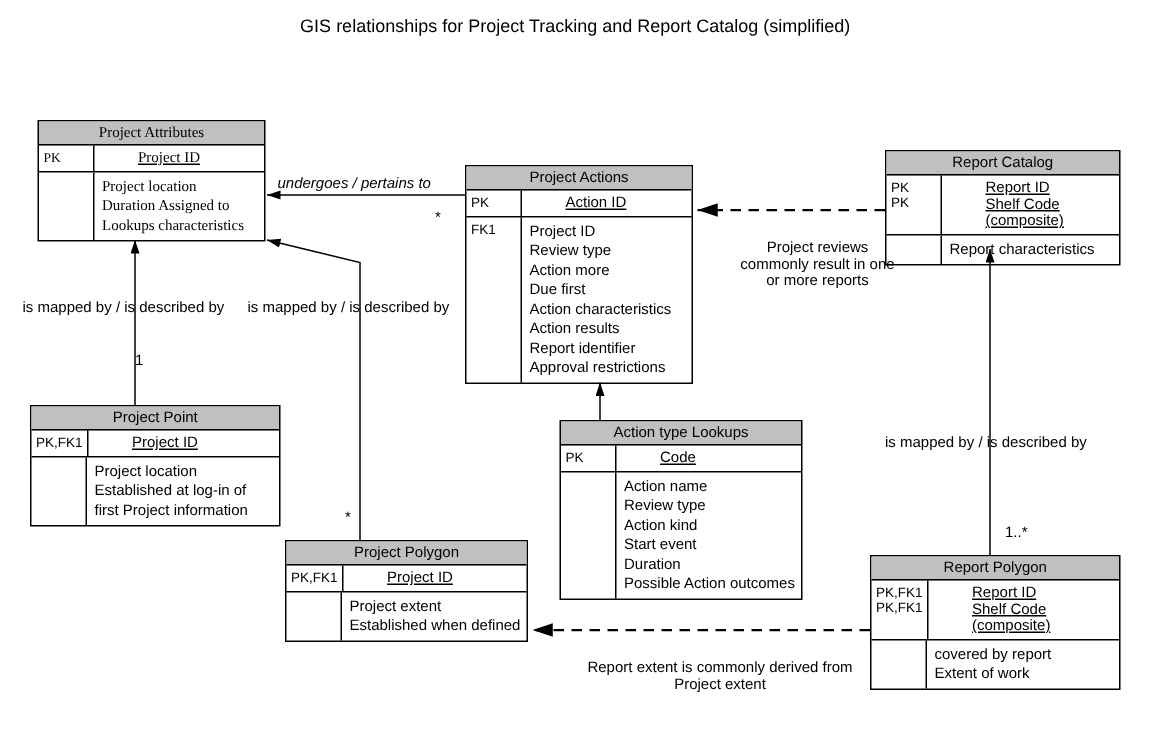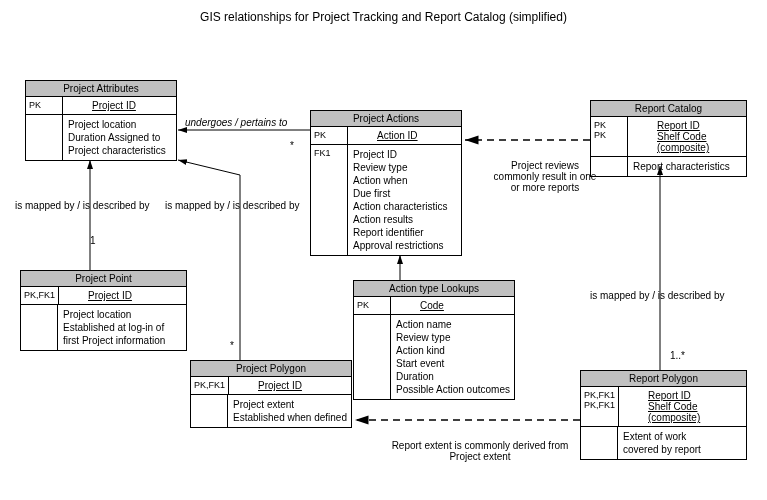--- a/index.html
+++ b/index.html
@@ -72,48 +72,48 @@
     font-size: 10px;
     background: transparent;
     white-space: nowrap;
   }
 </style>
 </head>
 <body>
 
 <div class="title">GIS relationships for Project Tracking and Report Catalog (simplified)</div>
 
-<div class="entity" style="left:25px; top:80px; width:150px;">
+<div class="entity" style="left:25px; top:80px; width:150px;font-family:Liberation Serif, serif;">
   <div class="entity-header">Project Attributes</div>
   <div class="row-section pk-row">
     <div class="key-col">PK</div>
     <div class="attr-col underline">Project ID</div>
   </div>
   <div class="row-section">
     <div class="key-col">&nbsp;</div>
     <div class="attr-col">
       <div class="attr-line">Project location</div>
       <div class="attr-line">Duration Assigned to</div>
-      <div class="attr-line">Project characteristics</div>
+      <div class="attr-line">Lookups characteristics</div>
     </div>
   </div>
 </div>
 
 <div class="entity" style="left:310px; top:110px; width:150px;">
   <div class="entity-header">Project Actions</div>
   <div class="row-section pk-row">
     <div class="key-col">PK</div>
     <div class="attr-col underline">Action ID</div>
   </div>
   <div class="row-section">
     <div class="key-col">FK1</div>
     <div class="attr-col">
       <div class="attr-line">Project ID</div>
       <div class="attr-line">Review type</div>
-      <div class="attr-line">Action when</div>
+      <div class="attr-line">Action more</div>
       <div class="attr-line">Due first</div>
       <div class="attr-line">Action characteristics</div>
       <div class="attr-line">Action results</div>
       <div class="attr-line">Report identifier</div>
       <div class="attr-line">Approval restrictions</div>
     </div>
   </div>
 </div>
 
 <div class="entity" style="left:590px; top:100px; width:155px;">
@@ -160,21 +160,21 @@
   </div>
   <div class="row-section">
     <div class="key-col">&nbsp;</div>
     <div class="attr-col">
       <div class="attr-line">Project extent</div>
       <div class="attr-line">Established when defined</div>
     </div>
   </div>
 </div>
 
-<div class="entity" style="left:353px; top:280px; width:160px;">
+<div class="entity" style="left:373px; top:280px; width:160px;">
   <div class="entity-header">Action type Lookups</div>
   <div class="row-section pk-row">
     <div class="key-col">PK</div>
     <div class="attr-col underline">Code</div>
   </div>
   <div class="row-section">
     <div class="key-col">&nbsp;</div>
     <div class="attr-col">
       <div class="attr-line">Action name</div>
       <div class="attr-line">Review type</div>
@@ -194,22 +194,22 @@
       <div>PK,FK1</div>
     </div>
     <div class="attr-col">
       <div class="underline">Report ID</div>
       <div class="underline">Shelf Code (composite)</div>
     </div>
   </div>
   <div class="row-section">
     <div class="key-col">&nbsp;</div>
     <div class="attr-col">
+      <div class="attr-line">covered by report</div>
       <div class="attr-line">Extent of work</div>
-      <div class="attr-line">covered by report</div>
     </div>
   </div>
 </div>
 
 <div class="rel-label" style="left:185px; top:117px;font-style:italic;">undergoes / pertains to</div>
 <div class="rel-label" style="left:15px; top:200px;">is mapped by / is described by</div>
 <div class="rel-label" style="left:165px; top:200px;">is mapped by / is described by</div>
 <div class="rel-label" style="left:590px; top:290px;">is mapped by / is described by</div>
 <div class="rel-label" style="left:490px; top:160px; width:110px; white-space:normal; text-align:center;">Project reviews commonly result in one or more reports</div>
 <div class="rel-label" style="left:380px; top:440px; width:200px; white-space:normal; text-align:center;">Report extent is commonly derived from Project extent</div>

